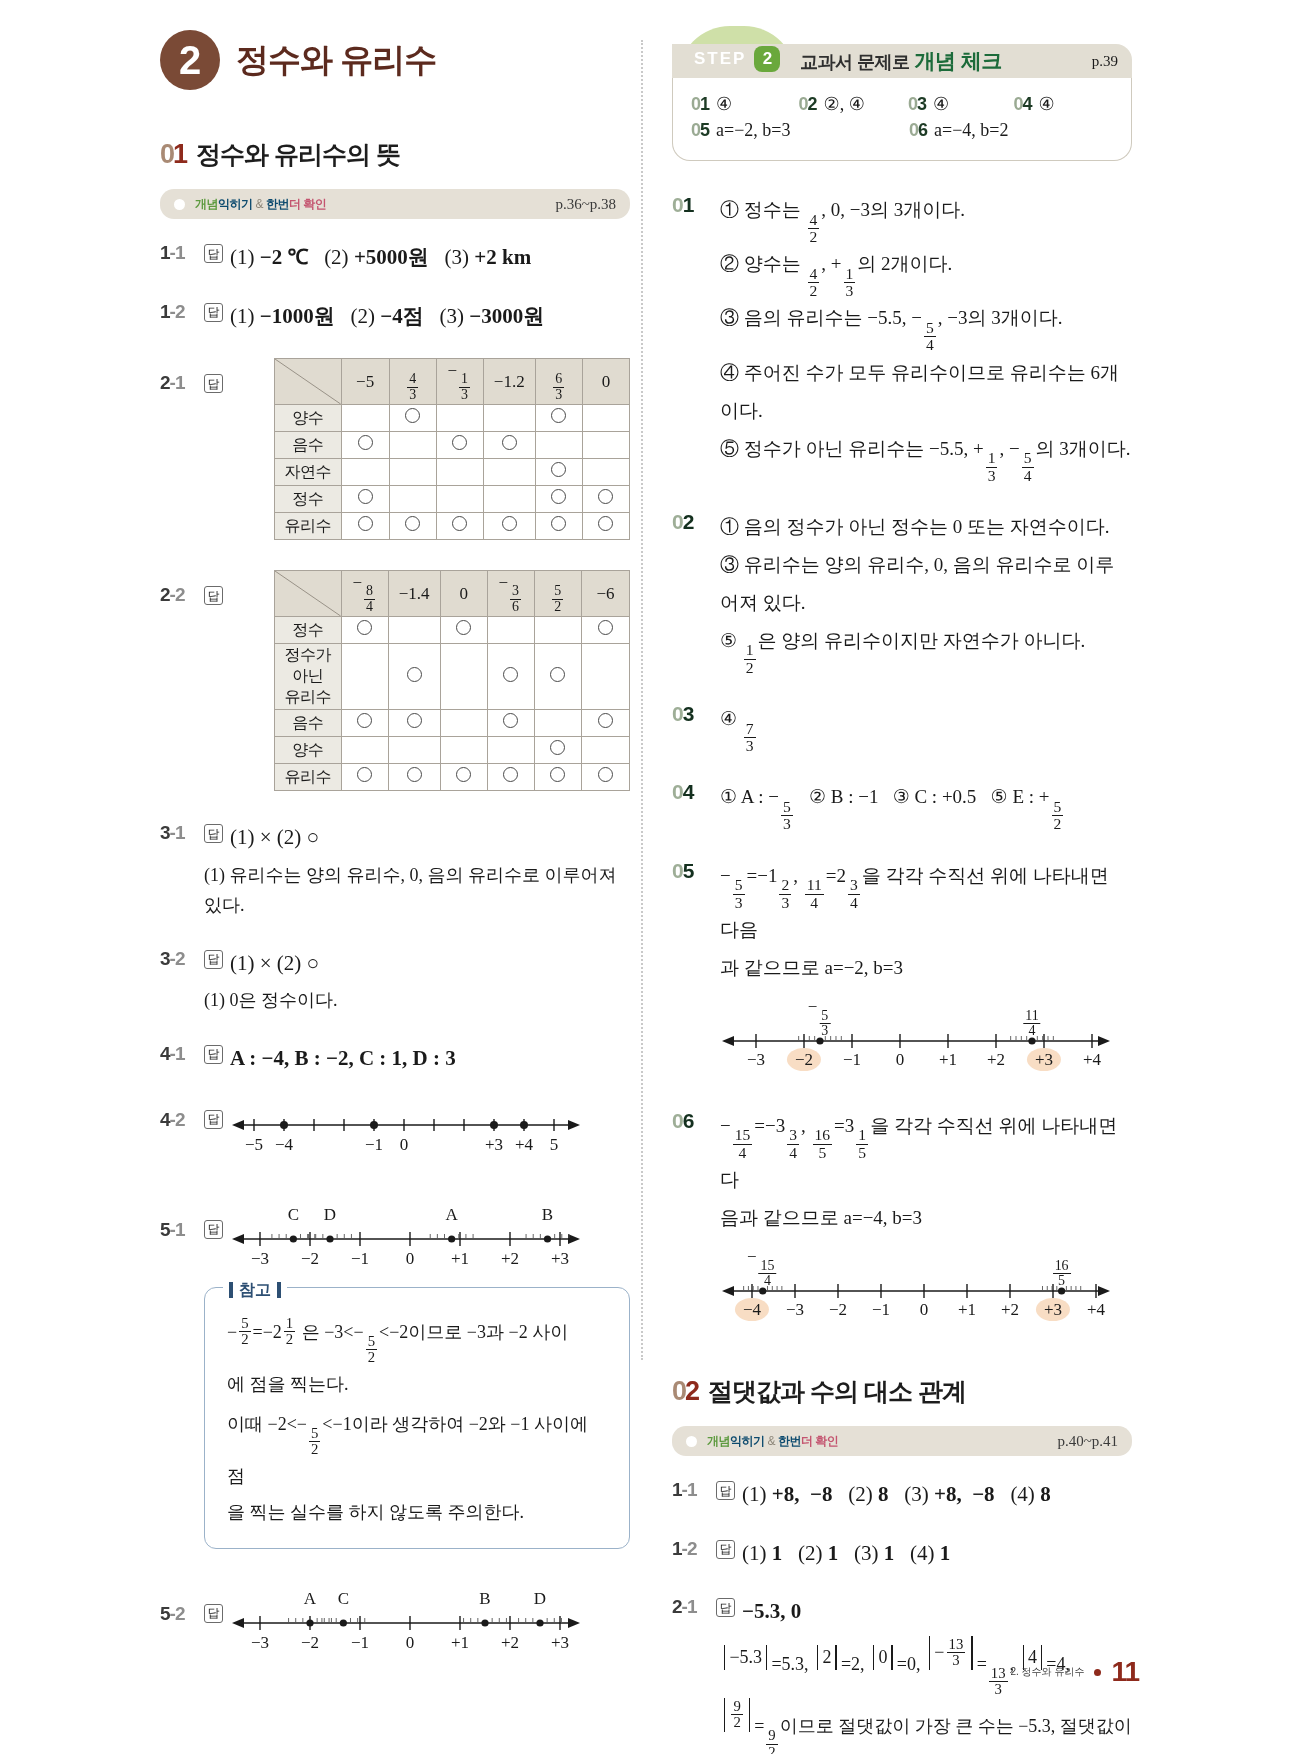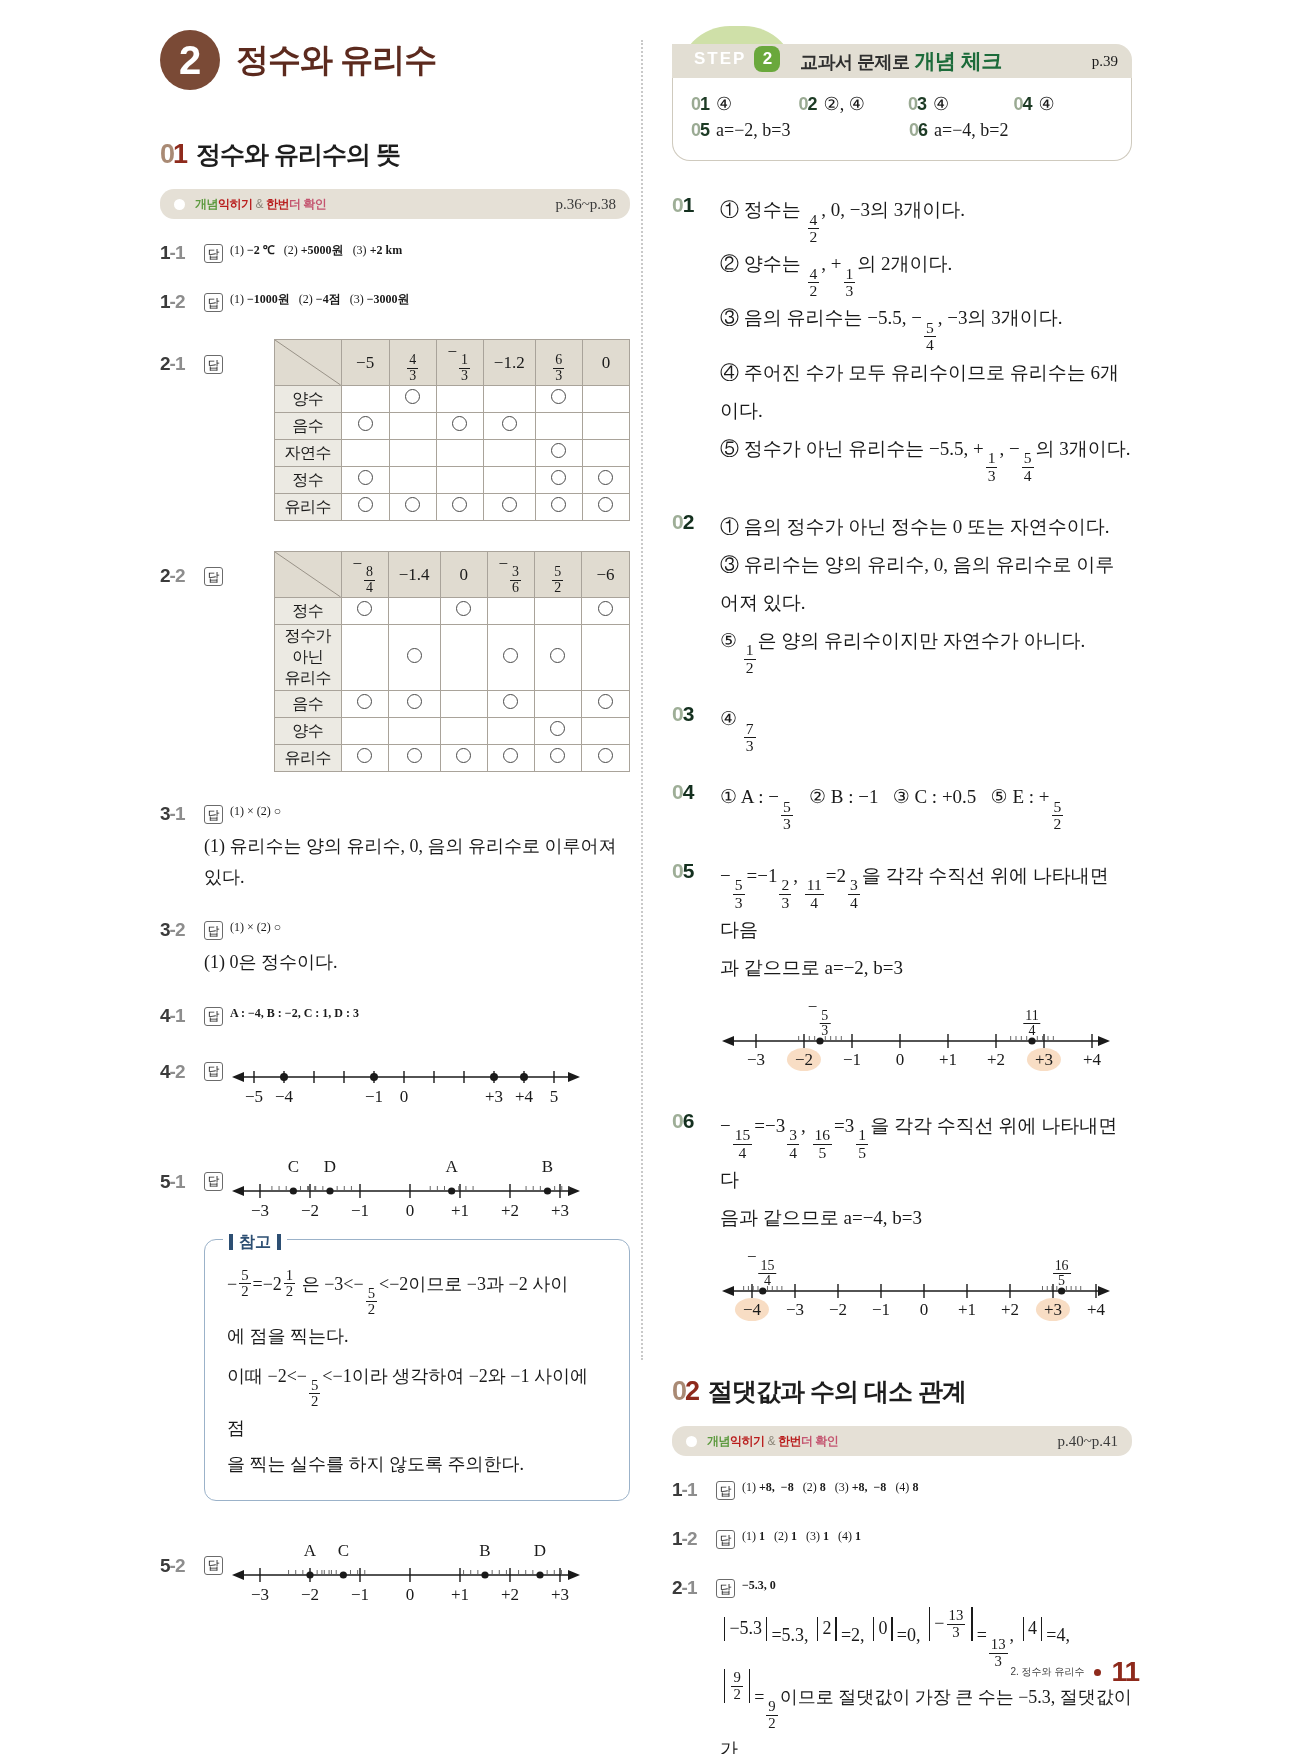--- a/index.html
+++ b/index.html
@@ -49,42 +49,42 @@
 
   
   .band {
     background:#e5e0d6; border-radius:14px; height:30px;
     display:flex; align-items:center; padding:0 14px;
     margin-bottom:22px; position:relative;
   }
   .band .dot { width:11px; height:11px; border-radius:50%; background:#fff; margin-right:10px; }
   .band .bt { font-family:"Liberation Sans", sans-serif; font-weight:bold; font-size:12px; letter-spacing:-0.5px;}
   .band .g  { color:#5d9a3f; }
-  .band .k  { color:#b91c1c; }
+  .band .k  { color:#0c4a6e; }
   .band .amp{ color:#8c8578; font-weight:normal; margin:0 3px;}
   .band .r  { color:#c4546f; }
   .band .pg {
     margin-left:auto; font-family:"Liberation Serif", serif;
     font-size:15px; color:#3a3a3a;
   }
 
   
   .ansrow { display:flex; align-items:flex-start; margin-bottom:26px; }
   .lbl {
     font-family:"Liberation Sans", sans-serif; font-weight:bold; font-size:19px;
     color:#3b3b3b; width:44px; flex:none; letter-spacing:-1px; padding-top:1px;
   }
   .lbl .sub { color:#8d8d8d; }
   .dapbox {
     display:inline-flex; align-items:center; justify-content:center;
     border:1.4px solid #6b6b6b; border-radius:3px;
     width:19px; height:19px; font-size:12px; font-family:"Liberation Sans", sans-serif;
     color:#222; flex:none; margin-right:7px; margin-top:3px; line-height:1;
   }
-  .ans { font-size:12px; line-height:1.55; }
+  .ans { font-size:21px; line-height:1.55; }
   .ans b { font-weight:bold; }
   .note { font-size:18px; line-height:1.7; margin-top:6px; }
 
   
   .frac { display:inline-flex; flex-direction:column; align-items:center;
           vertical-align:-0.45em; margin:0 2px; line-height:1.05; }
   .frac .n { border-bottom:1.3px solid #1a1a1a; padding:0 2px; font-size:0.82em; }
   .frac .d { padding:0 2px; font-size:0.82em; }
   .mixed { display:inline-flex; align-items:center; }
   .abs { display:inline-flex; align-items:center; }

